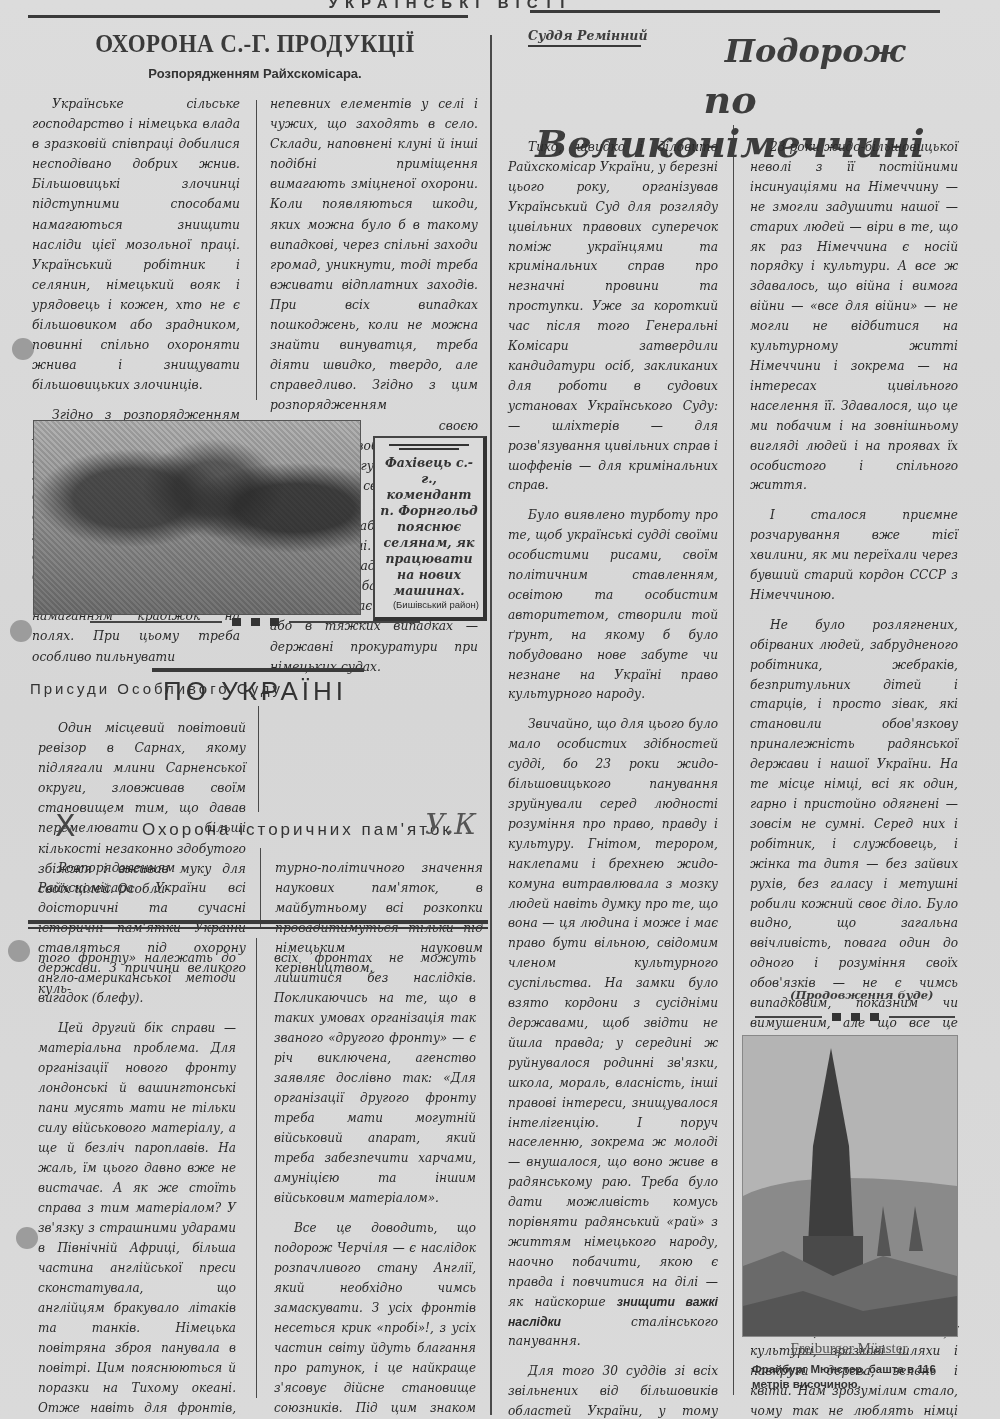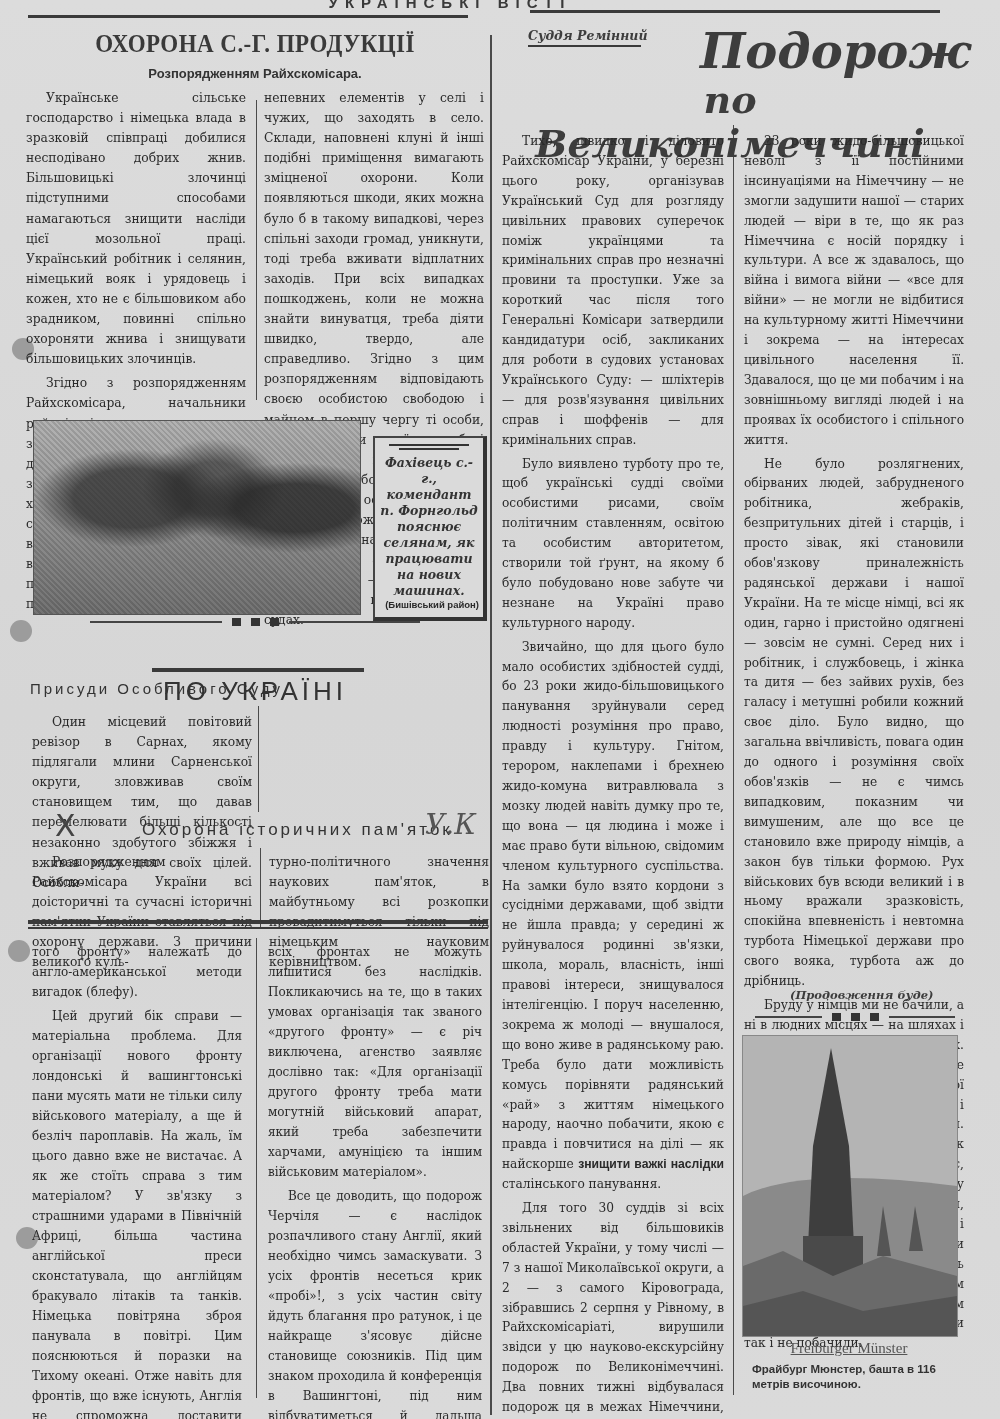--- a/index.html
+++ b/index.html
@@ -6,35 +6,35 @@
   body{width:1000px;height:1419px;overflow:hidden;background:#d8d8d8;position:relative;
        font-family:"DejaVu Serif","Liberation Serif",serif;color:#2a2a2a;}
   .page{position:absolute;left:0;top:0;width:1000px;height:1419px;
         background:linear-gradient(180deg,#dcdcdc 0%,#d6d6d6 50%,#dadada 100%);}
   .abs{position:absolute;}
   .masthead{left:300px;top:-6px;width:300px;text-align:center;font-family:"Liberation Sans",sans-serif;
             font-weight:bold;font-size:15px;letter-spacing:7px;color:#3a3a3a;}
   .rule{background:#3a3a3a;height:3px;}
   .vrule{background:#4a4a4a;width:2px;}
   .col{font-size:12.3px;line-height:20.1px;text-align:justify;}
-  .col p{margin:4px;text-indent:20px;}
+  .col p{margin:10px;text-indent:20px;font-style:italic;}
   .h1{font-family:"Liberation Serif",serif;font-weight:bold;font-size:25px;letter-spacing:0.5px;
       color:#3a3a3a;text-align:center;transform:scaleX(0.92);}
   .sub{font-family:"Liberation Sans",sans-serif;font-weight:bold;font-size:13px;text-align:center;color:#333;}
   .script{font-family:"DejaVu Serif",serif;font-style:italic;font-weight:bold;color:#3d3d3d;}
   .photo{background:repeating-linear-gradient(45deg,#8a8a8a 0 2px,#aaa 2px 4px);border:1px solid #555;}
   .photo-inner{width:100%;height:100%;background:
      radial-gradient(ellipse at 30% 40%,rgba(40,40,40,.7) 0 18%,transparent 30%),
      radial-gradient(ellipse at 55% 35%,rgba(40,40,40,.6) 0 15%,transparent 28%),
      radial-gradient(ellipse at 80% 45%,rgba(30,30,30,.75) 0 16%,transparent 30%),
      linear-gradient(180deg,rgba(200,200,200,.3),rgba(60,60,60,.5));}
   .caption-box{border:2px solid #444;border-right:4px solid #333;border-bottom:4px solid #333;
                background:#dadada;text-align:center;padding:6px 4px;}
   .caption-box .cap{font-style:italic;font-weight:bold;font-size:12.5px;line-height:16px;color:#333;}
-  .caption-box .src{font-family:"Liberation Sans",sans-serif;font-weight:bold;font-size:9.5px;text-align:right;line-height:12px;}
+  .caption-box .src{font-family:"Liberation Sans",sans-serif;font-weight:normal;font-size:9.5px;text-align:right;line-height:12px;}
   .ornament{display:flex;align-items:center;gap:10px;justify-content:center;}
   .ornament .line{height:2px;background:#444;flex:1;}
   .ornament .sq{width:9px;height:8px;background:#333;}
   .section-title{font-family:"Liberation Sans",sans-serif;font-weight:normal;font-size:26px;letter-spacing:4px;
                  text-align:center;color:#333;margin-top:36px;}
   .spaced{font-family:"Liberation Sans",sans-serif;font-size:15px;letter-spacing:3px;text-align:left;color:#333;}
   .hole{border-radius:50%;background:#9c9c9c;width:22px;height:22px;}
   .church{background:repeating-linear-gradient(45deg,#9a9a9a 0 2px,#bcbcbc 2px 4px);border:1px solid #888;overflow:hidden;}
   .bold{font-weight:bold;font-family:"Liberation Sans",sans-serif;}
 </style>
@@ -112,33 +112,34 @@
   </div>
   <div class="abs vrule" style="left:256px;top:938px;height:460px;width:1px;"></div>
   <div class="abs col" style="left:264px;top:938px;width:222px;font-size:12px;line-height:20px;">
     <p style="text-indent:0">всіх фронтах не можуть лишитися без наслідків. Покликаючись на те, що в таких умовах організація так званого «другого фронту» — є річ виключена, агенство заявляє дослівно так: «Для організації другого фронту треба мати могутній військовий апарат, який треба забезпечити харчами, амуніцією та іншим військовим матеріалом».</p>
     <p>Все це доводить, що подорож Черчіля — є наслідок розпачливого стану Англії, який необхідно чимсь замаскувати. З усіх фронтів несеться крик «пробі»!, з усіх частин світу йдуть благання про ратунок, і це найкраще з'ясовує дійсне становище союзників. Під цим знаком проходила й конференція в Вашингтоні, під ним відбуватиметься й дальша діяльність союзників. Армії ж німців та їхніх товаришів по зброї і далі нищитимуть один за другим бастіони союзників, поки останній капіталістичний підбурювач до війни і стратег-гангстер буде без сліду знищений.</p>
 
   </div>
 
   <div class="abs script" style="left:528px;top:28px;font-size:12.5px;">Суддя Ремінний</div>
   <div class="abs rule" style="left:528px;top:45px;width:113px;height:2px;"></div>
-  <div class="abs script" style="left:700px;top:28px;width:230px;text-align:right;font-size:48px;line-height:46px;">Подорож</div>
+  <div class="abs script" style="left:700px;top:28px;width:230px;text-align:center;font-size:32px;line-height:46px;">Подорож</div>
   <div class="abs script" style="left:520px;top:78px;width:420px;text-align:center;font-size:38px;line-height:44px;">по Великонімеччині</div>
 
   <div class="abs col" style="left:498px;top:128px;width:230px;font-size:12.2px;line-height:19.9px;">
     <p>Тихо, швидко і діловито Райхскомісар України, у березні цього року, організував Український Суд для розгляду цивільних правових суперечок поміж українцями та кримінальних справ про незначні провини та проступки. Уже за короткий час після того Генеральні Комісари затвердили кандидатури осіб, закликаних для роботи в судових установах Українського Суду: — шліхтерів — для розв'язування цивільних справ і шоффенів — для кримінальних справ.</p>
     <p>Було виявлено турботу про те, щоб українські судді своїми особистими рисами, своїм політичним ставленням, освітою та особистим авторитетом, створили той ґрунт, на якому б було побудовано нове забуте чи незнане на Україні право культурного народу.</p>
     <p><span>Звичайно, що для цього було мало особистих здібностей судді, бо 23 роки жидо-більшовицького панування зруйнували серед людності розуміння про право, правду і культуру. Гнітом, терором, наклепами і брехнею жидо-комуна витравлювала з мозку людей навіть думку про те, що вона — ця людина і може і має право бути вільною, свідомим членом культурного суспільства. На замки було взято кордони з сусідніми державами, щоб звідти не йшла правда; у середині ж руйнувалося родинні зв'язки, школа, мораль, власність, інші правові інтереси, знищувалося інтелігенцію. І поруч населенню, зокрема ж молоді — внушалося, що воно живе в радянському раю. Треба було дати можливість комусь порівняти радянський «рай» з життям німецького народу, наочно побачити, якою є правда і повчитися на ділі — як найскорше</span> <span class="bold">знищити важкі наслідки</span> <span>сталінського панування.</span></p>
     <p>Для того 30 суддів зі всіх звільнених від більшовиків областей України, у тому числі — 7 з нашої Миколаївської округи, а 2 — з самого Кіровограда, зібравшись 2 серпня у Рівному, в Райхскомісаріаті, вирушили звідси у цю науково-екскурсійну подорож по Великонімеччині. Два повних тижні відбувалася подорож ця в межах Німеччини, але ж і той третій тиждень, що зайнятий був на подорож в межах звільнених областей України від начального пункту і назад, не лишився без наслідків що до враження і висліду.</p>
 
   </div>
 
   <div class="abs col" style="left:740px;top:128px;width:228px;font-size:12.2px;line-height:19.9px;">
     <p>23 роки жидо-більшовицької неволі з її постійними інсинуаціями на Німеччину — не змогли задушити нашої — старих людей — віри в те, що як раз Німеччина є носій порядку і культури. А все ж здавалось, що війна і вимога війни — «все для війни» — не могли не відбитися на культурному житті Німеччини і зокрема — на інтересах цивільного населення її. Здавалося, що це ми побачим і на зовнішньому вигляді людей і на проявах їх особистого і спільного життя.</p>
+    <p>І сталося приємне розчарування вже тієї хвилини, як ми переїхали через бувший старий кордон СССР з Німеччиною.</p>
     <p>Не було розлягнених, обірваних людей, забрудненого робітника, жебраків, безпритульних дітей і старців, і просто зівак, які становили обов'язкову приналежність радянської держави і нашої України. На те місце німці, всі як один, гарно і пристойно одягнені — зовсім не сумні. Серед них і робітник, і службовець, і жінка та дитя — без зайвих рухів, без галасу і метушні робили кожний своє діло. Було видно, що загальна ввічливість, повага один до одного і розуміння своїх обов'язків — не є чимсь випадковим, показним чи вимушеним, але що все це становило вже природу німців, а закон був тільки формою. Рух військових був всюди великий і в ньому вражали зразковість, спокійна впевненість і невтомна турбота Німецької держави про свого вояка, турбота аж до дрібниць.</p>
     <p>Бруду у німців ми не бачили, а ні в людних місцях — на шляхах і вулицях, а ні в подвір'ях і хатах. Вражала чистота і, як ознака не звичайної, але вже вищої культури, зразкові шляхи і навкруги дерева, зелень і квіти. Нам зрозумілим стало, чому так не люблять німці бруду і у нас, чому ведуть з ним таку уперту боротьбу. Ми бачили автостради, асфальтовані шляхи в містах і селах і між ними, ми їздили ними сотні кілометрів, але чогось навіть подібного нашим душогубним мостовим, нашим вибоїнам, нашому брудові — ми так і не побачили.</p>
   </div>
   <div class="abs script" style="left:790px;top:988px;font-size:11.5px;">(Продовження буде)</div>
 
   <div class="abs ornament" style="left:755px;top:1013px;width:200px;">
     <div class="line"></div>
       <div class="sq"></div>
       <div class="sq"></div>
       <div class="sq"></div>

